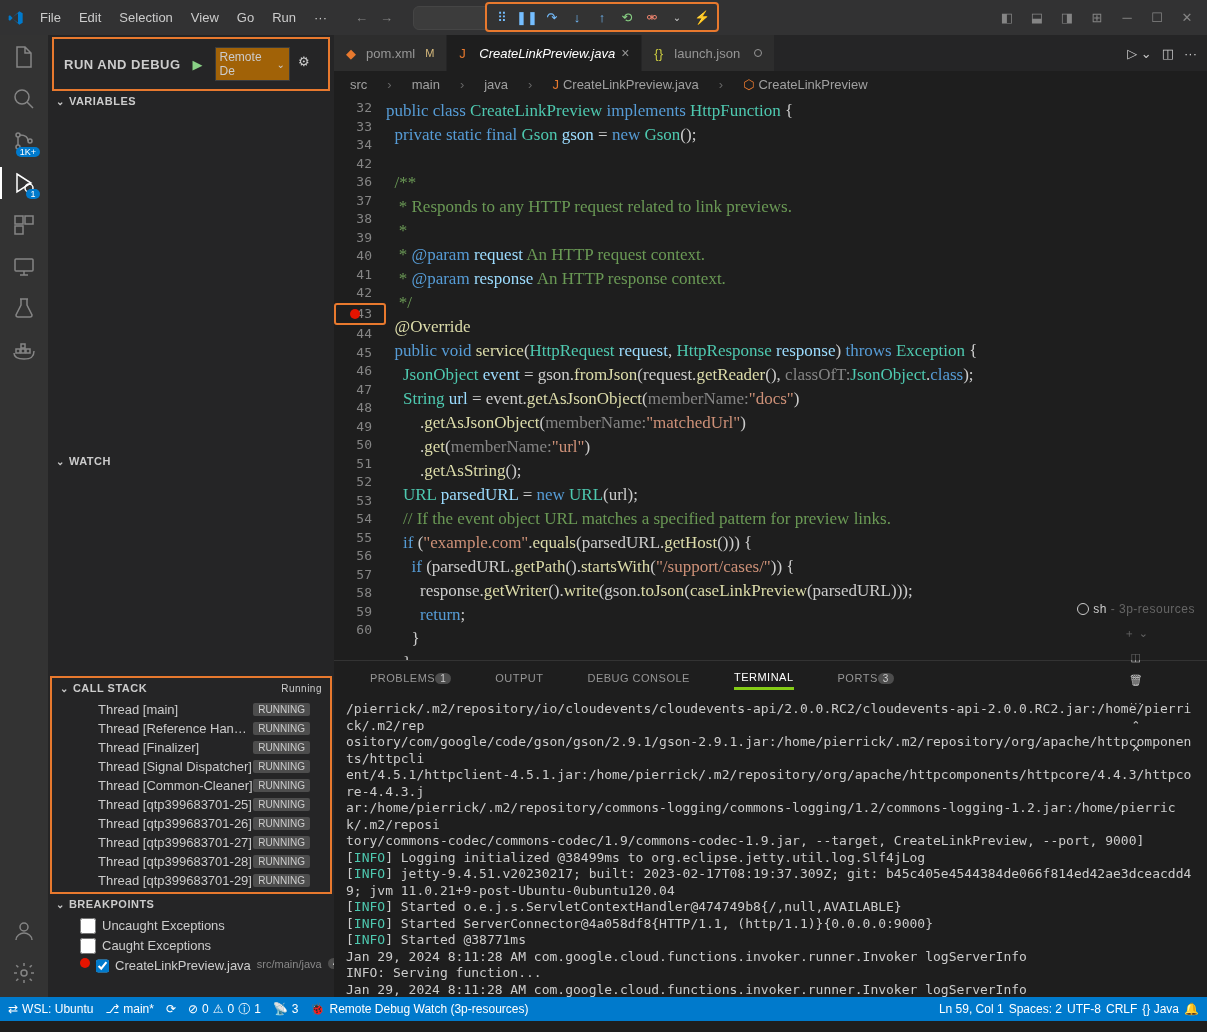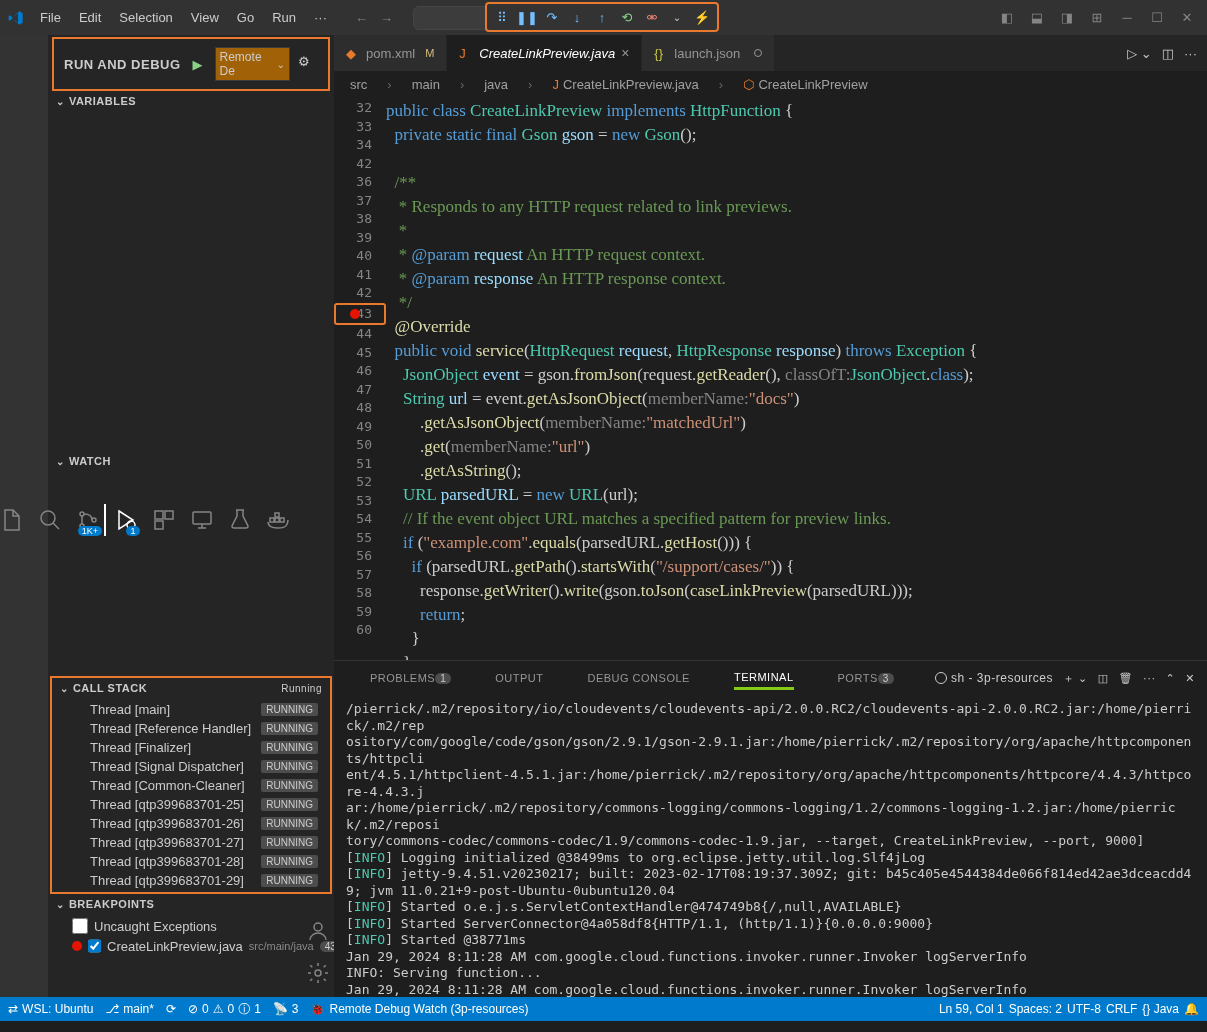--- a/index.html
+++ b/index.html
@@ -13,44 +13,44 @@
 .searchbar { margin-left: 20px; width: 80px; height: 24px; background: #3c3c3c; border-radius: 6px; border: 1px solid #454545; }
 .debug-toolbar { position: absolute; left: 485px; top: 2px; display: flex; gap: 3px; align-items: center; height: 30px; background: #333333; padding: 2px 4px; border-radius: 4px; border: 2px solid #e8792e; }
 .dbg-btn { width: 22px; height: 22px; display: flex; align-items: center; justify-content: center; cursor: pointer; color: #75beff; }
 .dbg-btn.pause { color: #75beff; }
 .dbg-btn.green { color: #89d185; }
 .dbg-btn.orange { color: #f48771; }
 .dbg-btn.yellow { color: #ffcc00; }
 .win-controls { margin-left: auto; display: flex; gap: 6px; align-items: center; }
 .win-icon { width: 24px; height: 24px; display: flex; align-items: center; justify-content: center; cursor: pointer; color: #858585; }
 .layout { display: flex; height: 962px; }
-.activitybar { width: 48px; background: #333333; display: flex; flex-direction: row; align-items: center; padding-top: 8px; gap: 14px; }
+.activitybar { width: 48px; background: #333333; display: flex; flex-direction: column; align-items: center; padding-top: 8px; gap: 14px; }
 .act-icon { width: 28px; height: 28px; display: flex; align-items: center; justify-content: center; color: #858585; cursor: pointer; position: relative; }
 .act-icon.active { color: #ffffff; }
 .act-icon.active::before { content: ''; position: absolute; left: -10px; top: -2px; width: 2px; height: 32px; background: #fff; }
 .act-badge { position: absolute; bottom: -2px; right: -2px; background: #007acc; color: #fff; font-size: 9px; border-radius: 8px; padding: 0 4px; min-width: 14px; text-align: center; }
 .act-bottom { margin-top: auto; margin-bottom: 10px; display: flex; flex-direction: column; gap: 14px; align-items: center; }
 .sidebar { width: 286px; background: #252526; display: flex; flex-direction: column; overflow: hidden; }
 .sidebar-header { display: flex; align-items: center; padding: 8px 10px; gap: 8px; border: 2px solid #e8792e; margin: 2px 4px 0 4px; }
 .sh-title { font-size: 13px; letter-spacing: 0.5px; color: #cccccc; font-weight: bold; }
 .sh-play { width: 18px; height: 18px; display: flex; align-items: center; justify-content: center; color: #89d185; }
 .sh-select { background: #a16207; border: 1px solid #3c3c3c; color: #ccc; font-size: 12px; padding: 2px 4px; display: flex; align-items: center; flex: 1; }
 .sh-gear { width: 20px; height: 20px; color: #cccccc; cursor: pointer; }
 .panel-section { display: flex; flex-direction: column; }
 .ps-header { display: flex; align-items: center; padding: 4px 8px; font-size: 11px; font-weight: 600; letter-spacing: 0.5px; cursor: pointer; }
 .ps-header .chev { margin-right: 4px; font-size: 10px; }
-.ps-body { padding: 2px 4px; }
+.ps-body { padding: 2px 12px; }
 .variables { flex: 0 0 360px; }
 .watch { flex: 0 0 225px; }
 .callstack { border: 2px solid #e8792e; margin: 0 2px; }
 .cs-header-status { margin-left: auto; font-size: 10px; font-weight: 400; color: #cccccc; }
 .thread-row { display: flex; align-items: center; padding: 2px 8px 2px 34px; font-size: 13px; }
 .thread-name { flex: 1; white-space: nowrap; overflow: hidden; text-overflow: ellipsis; }
 .thread-status { font-size: 10px; background: #4d4d4d; padding: 1px 5px; border-radius: 2px; color: #ccc; }
-.breakpoints .bp-row { display: flex; align-items: center; padding: 2px 8px 2px 20px; font-size: 13px; gap: 6px; }
+.breakpoints .bp-row { display: flex; align-items: flex-start; padding: 2px 8px 2px 20px; font-size: 13px; gap: 6px; }
 .bp-check { width: 16px; height: 16px; accent-color: #007acc; }
 .bp-dot { width: 10px; height: 10px; border-radius: 50%; background: #e51400; flex-shrink: 0; }
 .bp-file { margin-left: auto; font-size: 11px; color: #888; }
 .bp-badge { background: #4d4d4d; font-size: 10px; padding: 0 5px; border-radius: 8px; }
 .main { flex: 1; display: flex; flex-direction: column; background: #1e1e1e; }
 .tabs { height: 36px; background: #252526; display: flex; align-items: stretch; }
 .tab { display: flex; align-items: center; padding: 0 12px; gap: 6px; background: #2d2d2d; color: #969696; cursor: pointer; border-right: 1px solid #252526; font-size: 13px; }
 .tab.active { background: #1e1e1e; color: #ffffff; }
 .tab-icon { width: 14px; height: 14px; }
 .tab-icon.java { color: #e8792e; }
@@ -78,21 +78,21 @@
 .str { color: #ce9178; }
 .cmt { color: #6a9955; }
 .param { color: #9cdcfe; }
 .ann { color: #dcdcaa; }
 .paramhint { color: #858585; }
 .panel { height: 337px; border-top: 1px solid #333; display: flex; flex-direction: column; background: #1e1e1e; }
 .panel-tabs { height: 34px; display: flex; align-items: center; padding: 0 12px; gap: 20px; font-size: 11px; letter-spacing: 0.5px; }
 .ptab { color: #969696; cursor: pointer; display: flex; align-items: center; gap: 0; padding: 4px 0; margin-left: 24px; }
 .ptab.active { color: #ffffff; border-bottom: 3px solid #84cc16; }
 .ptab-badge { background: #4d4d4d; color: #ccc; font-size: 10px; border-radius: 8px; padding: 0 5px; }
-.panel-actions { margin-left: auto; display: flex; align-items: center; gap: 10px; color: #ccc; }
+.panel-actions { margin-left: auto; display: flex; align-items: center; gap: 10px; color: #ccc; flex-direction: column; }
 .term-select { display: flex; align-items: center; gap: 4px; font-size: 12px; color: #ccc; }
 .term-select::before { content: ''; width: 10px; height: 10px; border: 1px solid #ccc; border-radius: 50%; }
 .terminal { flex: 1; font-family: Consolas, monospace; font-size: 13px; line-height: 16.5px; padding: 6px 12px; overflow: hidden; color: #cccccc; white-space: pre-wrap; word-break: break-all; }
 .tinfo { color: #4ec9b0; }
 .statusbar { height: 24px; background: #007acc; color: #fff; display: flex; align-items: center; font-size: 12px; padding: 0 8px; gap: 12px; }
 .sb-item { display: flex; align-items: center; gap: 4px; cursor: pointer; }
 .sb-right { margin-left: auto; display: flex; gap: 5px; }
 svg { display: block; }
 </style>
 </head>
@@ -284,20 +284,24 @@
     </div>
     <div class="panel-section breakpoints">
       <div class="ps-header">
           <span class="chev">⌄</span>
           <span>BREAKPOINTS</span>
         </div>
       <div class="ps-body" id="bps">
           <div class="bp-row">
             <input type="checkbox" class="bp-check" style="">
             <span>Uncaught Exceptions</span>
+          </div>
+          <div class="bp-row">
+            <input type="checkbox" class="bp-check" style="">
+            <span>Caught Exceptions</span>
           </div>
           <div class="bp-row">
             <span class="bp-dot"></span>
             <input type="checkbox" class="bp-check" checked="" style="">
             <span>CreateLinkPreview.java</span>
             <span class="bp-file">src/main/java</span>
             <span class="bp-badge">43</span>
           </div>
         </div>
     </div>

